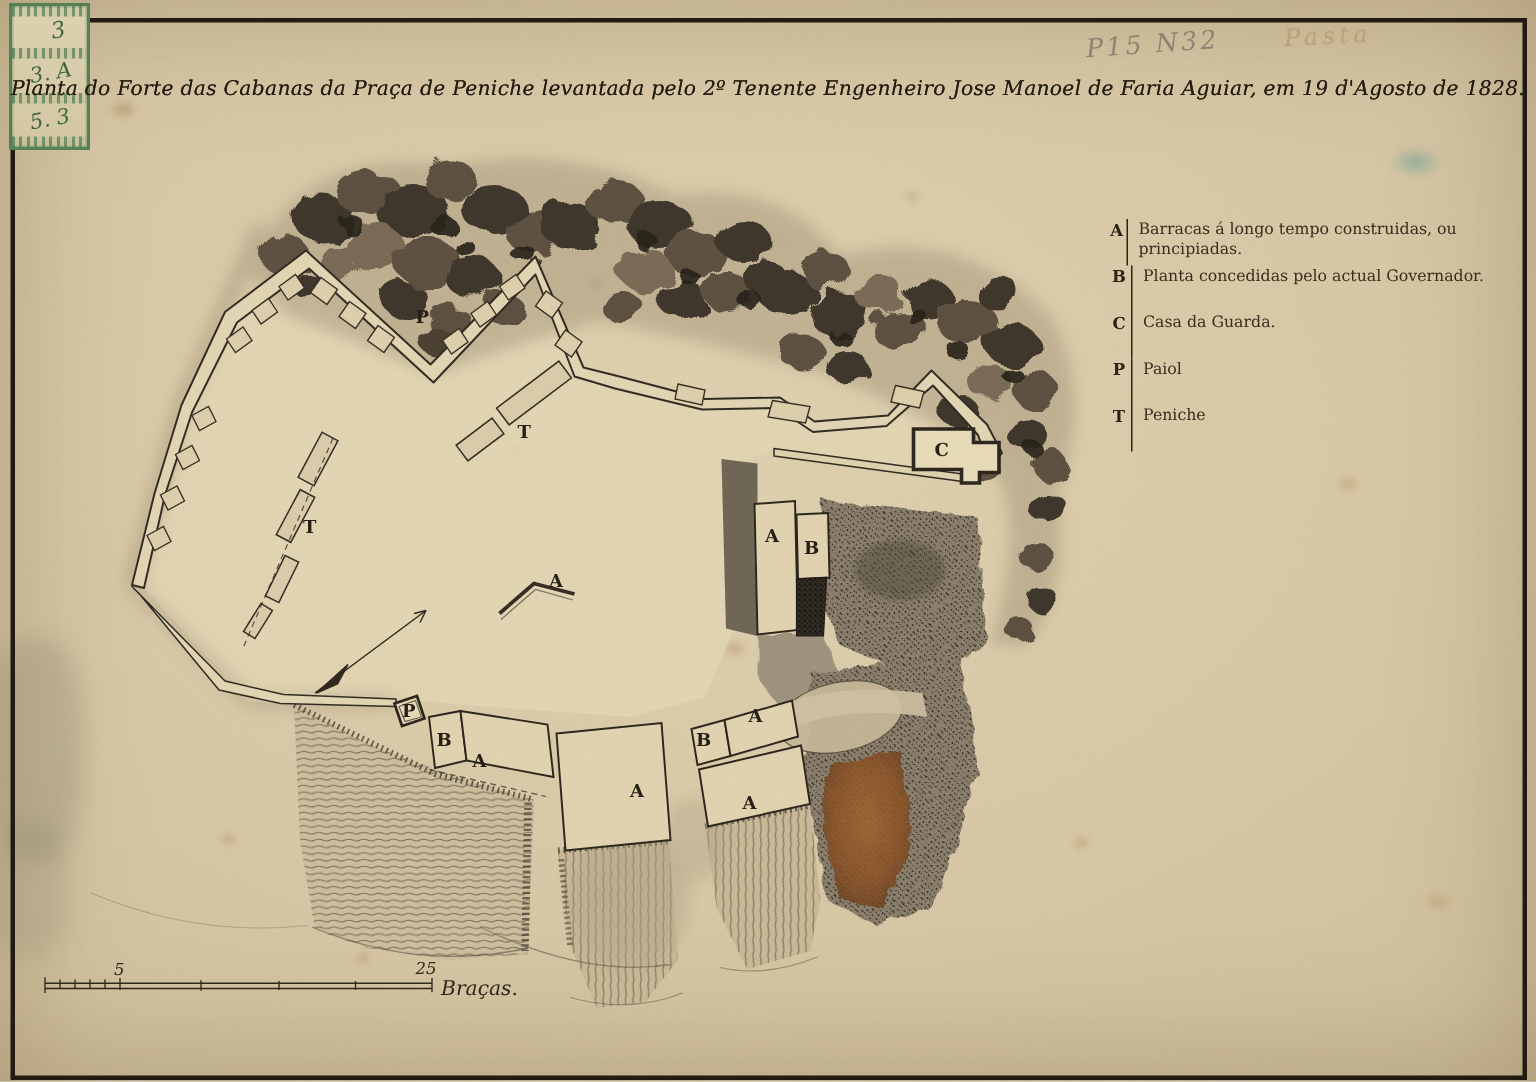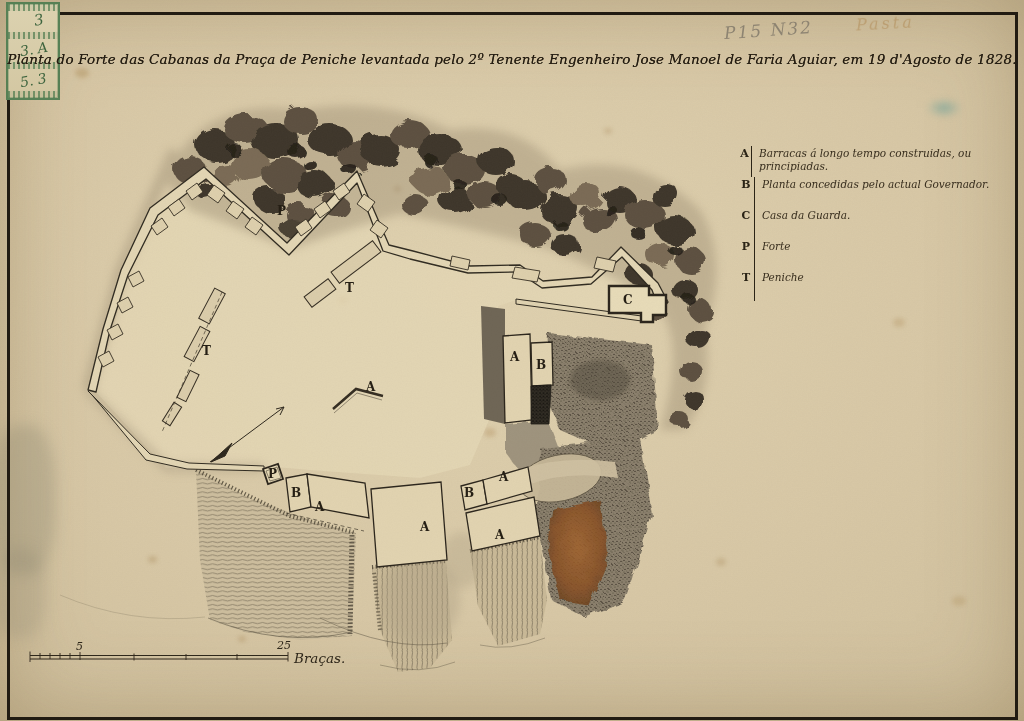--- a/index.html
+++ b/index.html
@@ -30,21 +30,21 @@
     background:linear-gradient(#dcd2b0,#d3c7a2);
     box-shadow:0 0 0 1px rgba(64,115,70,.3) inset;}
   .stamp .band{position:absolute;left:0;width:100%;height:7px;
     background:repeating-linear-gradient(90deg, rgba(64,115,70,.65) 0 2px, rgba(64,115,70,.08) 2px 5px);}
   .stamp .sline{position:absolute;font-style:italic;color:#2e5a33;transform:rotate(-10deg);opacity:.9;}
   
   .legend{position:absolute;left:738px;top:146px;width:252px;}
   .legend-row{display:flex;align-items:flex-start;min-height:31px;}
   .legend-key{width:16px;text-align:center;font-size:11px;font-weight:bold;color:#2b2416;padding-top:1px;}
   .legend-label{border-left:1.3px solid #2b2416;padding-left:7px;
-    font-style:italic;font-size:10.5px;color:#372d1d;line-height:13px;padding-top:1px;min-height:30px;}
+    font-size:10.5px;color:#372d1d;line-height:13px;padding-top:1px;min-height:30px;}
   svg text.maplbl{font-family:"DejaVu Serif",serif;font-weight:bold;font-size:12px;fill:#221c12;}
   svg text.scalelbl{font-family:"DejaVu Serif",serif;font-style:italic;font-size:11px;fill:#2c2518;}
   svg text.unit{font-family:"DejaVu Serif",serif;font-style:italic;font-size:13.5px;fill:#2c2518;}
 </style>
 </head>
 <body>
 
 <div class="sheet">
 
   <div class="stain" style="left:75px;top:68px;width:14px;height:10px;background:rgba(160,120,60,.30)"></div>
@@ -330,21 +330,21 @@
         <div class="legend-row">
     <span class="legend-key">B</span>
     <span class="legend-label">Planta concedidas pelo actual Governador.</span>
   </div>
         <div class="legend-row">
     <span class="legend-key">C</span>
     <span class="legend-label">Casa da Guarda.</span>
   </div>
         <div class="legend-row">
     <span class="legend-key">P</span>
-    <span class="legend-label">Forte</span>
+    <span class="legend-label">Paiol</span>
   </div>
         <div class="legend-row">
     <span class="legend-key">T</span>
     <span class="legend-label">Peniche</span>
   </div>
       </div>
   </div>
 
 </div>
 

